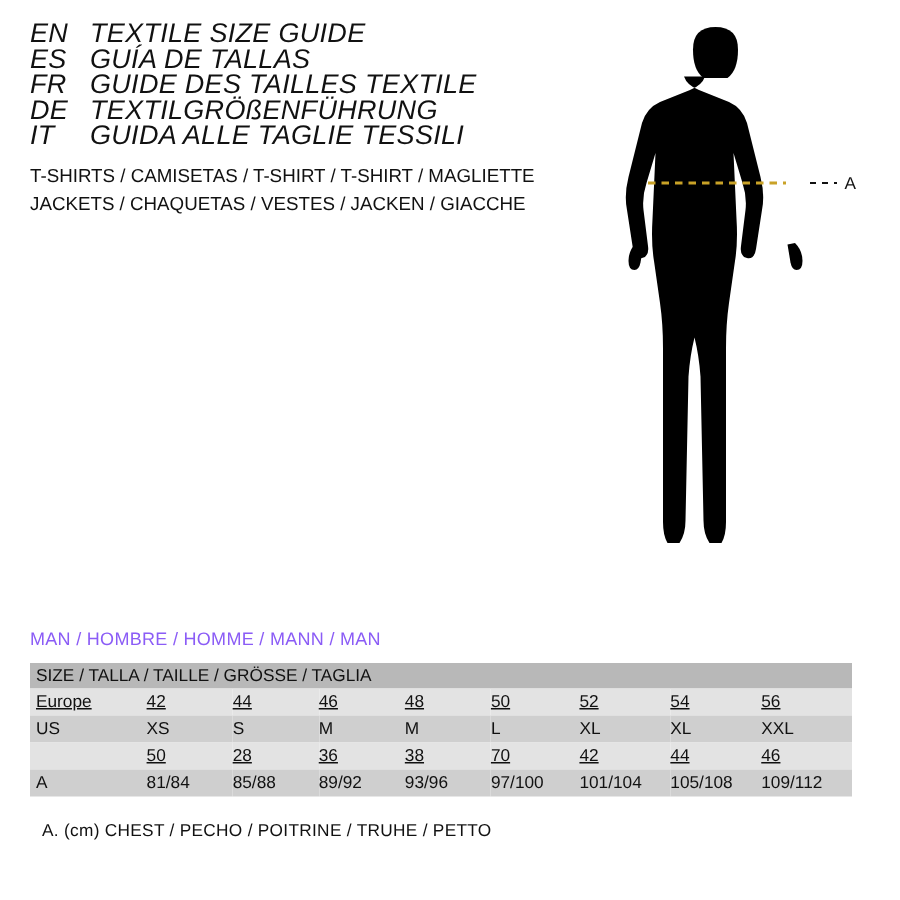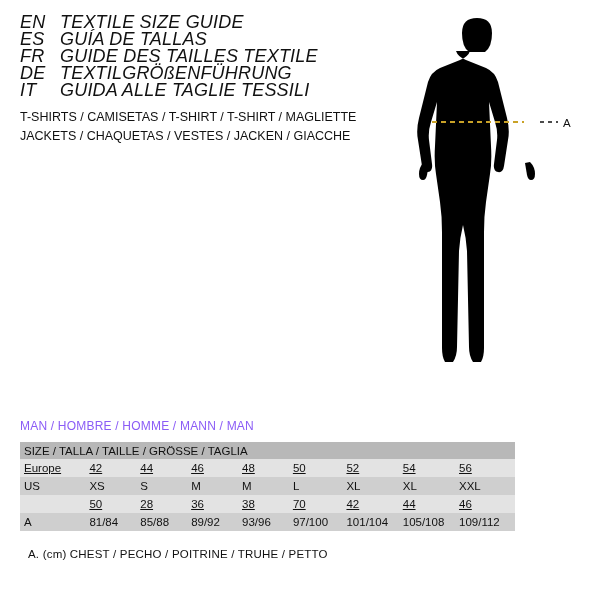--- a/index.html
+++ b/index.html
@@ -84,21 +84,21 @@
     left: 20px;
     top: 419px;
     font-size: 12px;
     letter-spacing: .2px;
     color: #8b5cf6;
   }
   table.size-table {
     position: absolute;
     left: 20px;
     top: 442px;
-    width: 495px;
+    width: 548px;
     border-collapse: collapse;
     font-size: 11.5px;
   }
   table.size-table td, table.size-table th {
     padding: 0;
     height: 18px;
     text-align: left;
     font-weight: normal;
     color: #111;
     vertical-align: middle;

